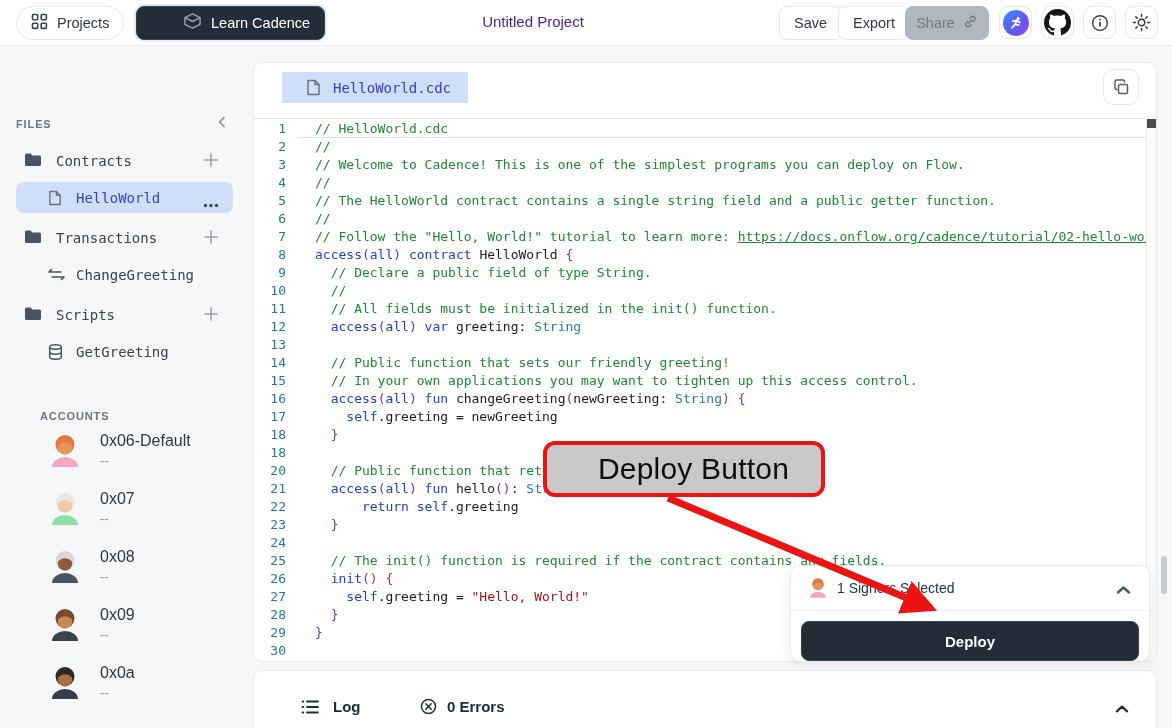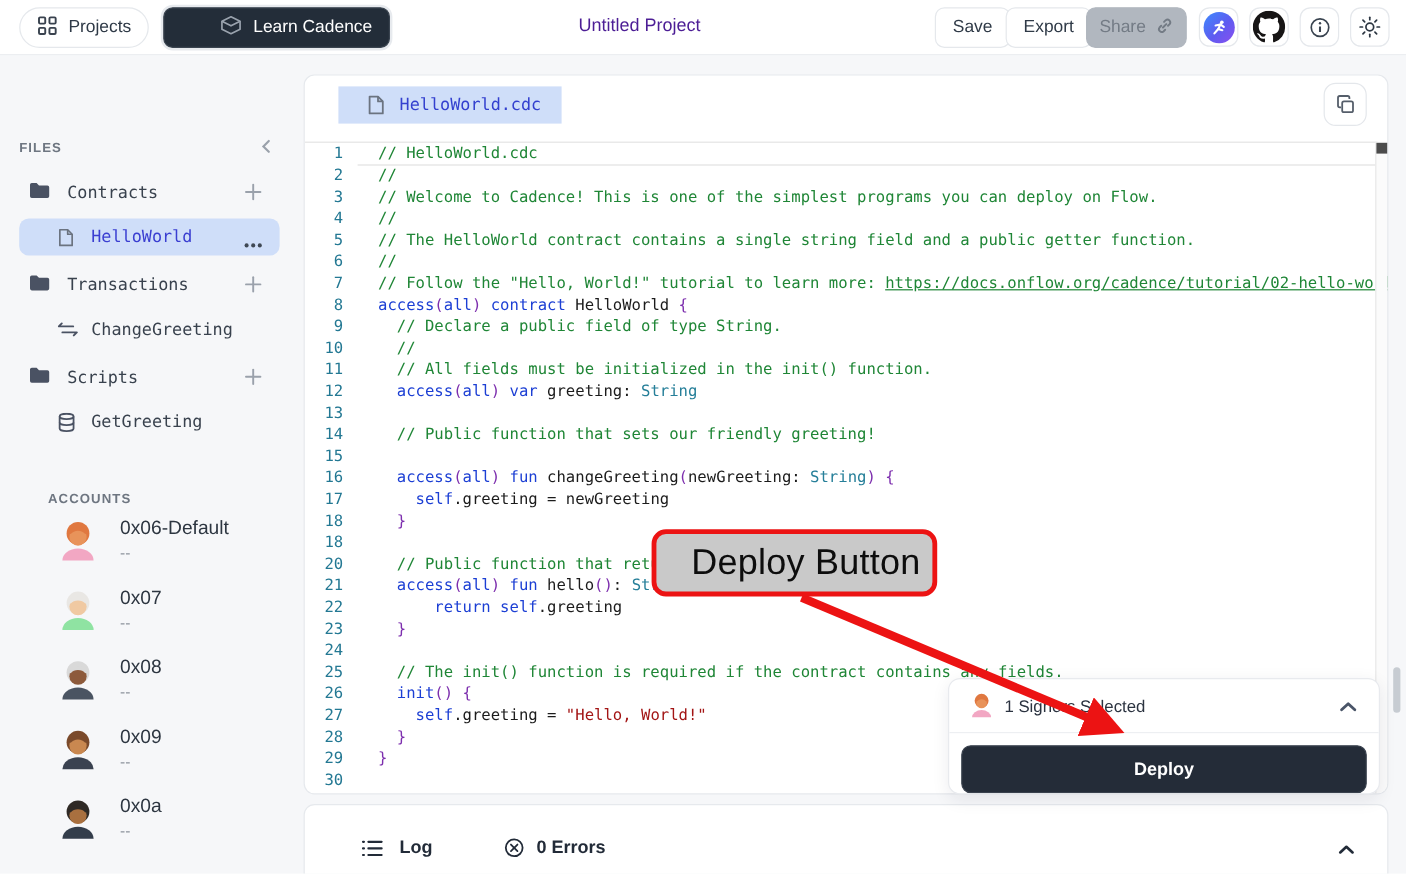--- a/index.html
+++ b/index.html
@@ -70,21 +70,21 @@
   #deploy-btn { position:absolute; left:10px; right:10px; top:55px; height:40px; background:#242c38; border:1px solid #39414d; border-radius:8px; color:#fff; font-size:15px; font-weight:bold; font-family:"Liberation Sans",sans-serif; cursor:pointer; }
 
   
   #log-card { position:absolute; left:253px; top:670px; width:904px; height:70px; background:#fff; border:1px solid #e6e9ed; border-radius:9px; z-index:3; }
   #log-item { position:absolute; left:47px; top:27px; display:flex; align-items:center; gap:13px; cursor:pointer; }
   #errors-item { position:absolute; left:166px; top:27px; display:flex; align-items:center; gap:10px; cursor:pointer;justify-content:space-between; }
   .log-label { font-size:15px; font-weight:bold; color:#222b38; }
   #log-collapse { position:absolute; right:27px; top:29px; cursor:pointer; }
 
   
-  #annotation-box { position:absolute; left:543px; top:441px; width:238px; height:56px; background:#c9c9c9; border:4px solid #ec1313; border-radius:12px; display:flex; align-items:center; justify-content:center; z-index:60;padding-left:19px; }
+  #annotation-box { position:absolute; left:543px; top:441px; width:282px; height:56px; background:#c9c9c9; border:4px solid #ec1313; border-radius:12px; display:flex; align-items:center; justify-content:center; z-index:60;padding-left:19px; }
   #annotation-label { font-size:30px; color:#0d0d0d; letter-spacing:.2px; }
   #arrow-overlay { position:absolute; left:0; top:0; width:1172px; height:728px; pointer-events:none; z-index:55; }
 </style>
 </head>
 <body>
 
 <div id="topbar">
   <button class="tb-btn" id="projects-btn">
     <span>
       <svg width="17" height="17" viewBox="0 0 17 17" fill="none" stroke="#39424e" stroke-width="1.6">
@@ -359,20 +359,21 @@
       <div class="code-row">
         <span class="gut">13</span>
         <span class="src"></span>
       </div>
       <div class="code-row">
         <span class="gut">14</span>
         <span class="src"><span class="tk-p">  </span><span class="tk-c">// Public function that sets our friendly greeting!</span></span>
       </div>
       <div class="code-row">
         <span class="gut">15</span>
+        <span class="src"><span class="tk-p">  </span><span class="tk-c">// In your own applications you may want to tighten up this access control.</span></span>
       </div>
       <div class="code-row">
         <span class="gut">16</span>
         <span class="src"><span class="tk-p">  </span><span class="tk-k">access</span><span class="tk-b">(</span><span class="tk-k">all</span><span class="tk-b">)</span><span class="tk-p"> </span><span class="tk-k">fun</span><span class="tk-p"> changeGreeting</span><span class="tk-b">(</span><span class="tk-p">newGreeting: </span><span class="tk-t">String</span><span class="tk-b">)</span><span class="tk-p"> </span><span class="tk-b">{</span></span>
       </div>
       <div class="code-row">
         <span class="gut">17</span>
         <span class="src"><span class="tk-p">    </span><span class="tk-k">self</span><span class="tk-p">.greeting = newGreeting</span></span>
       </div>
       <div class="code-row">

